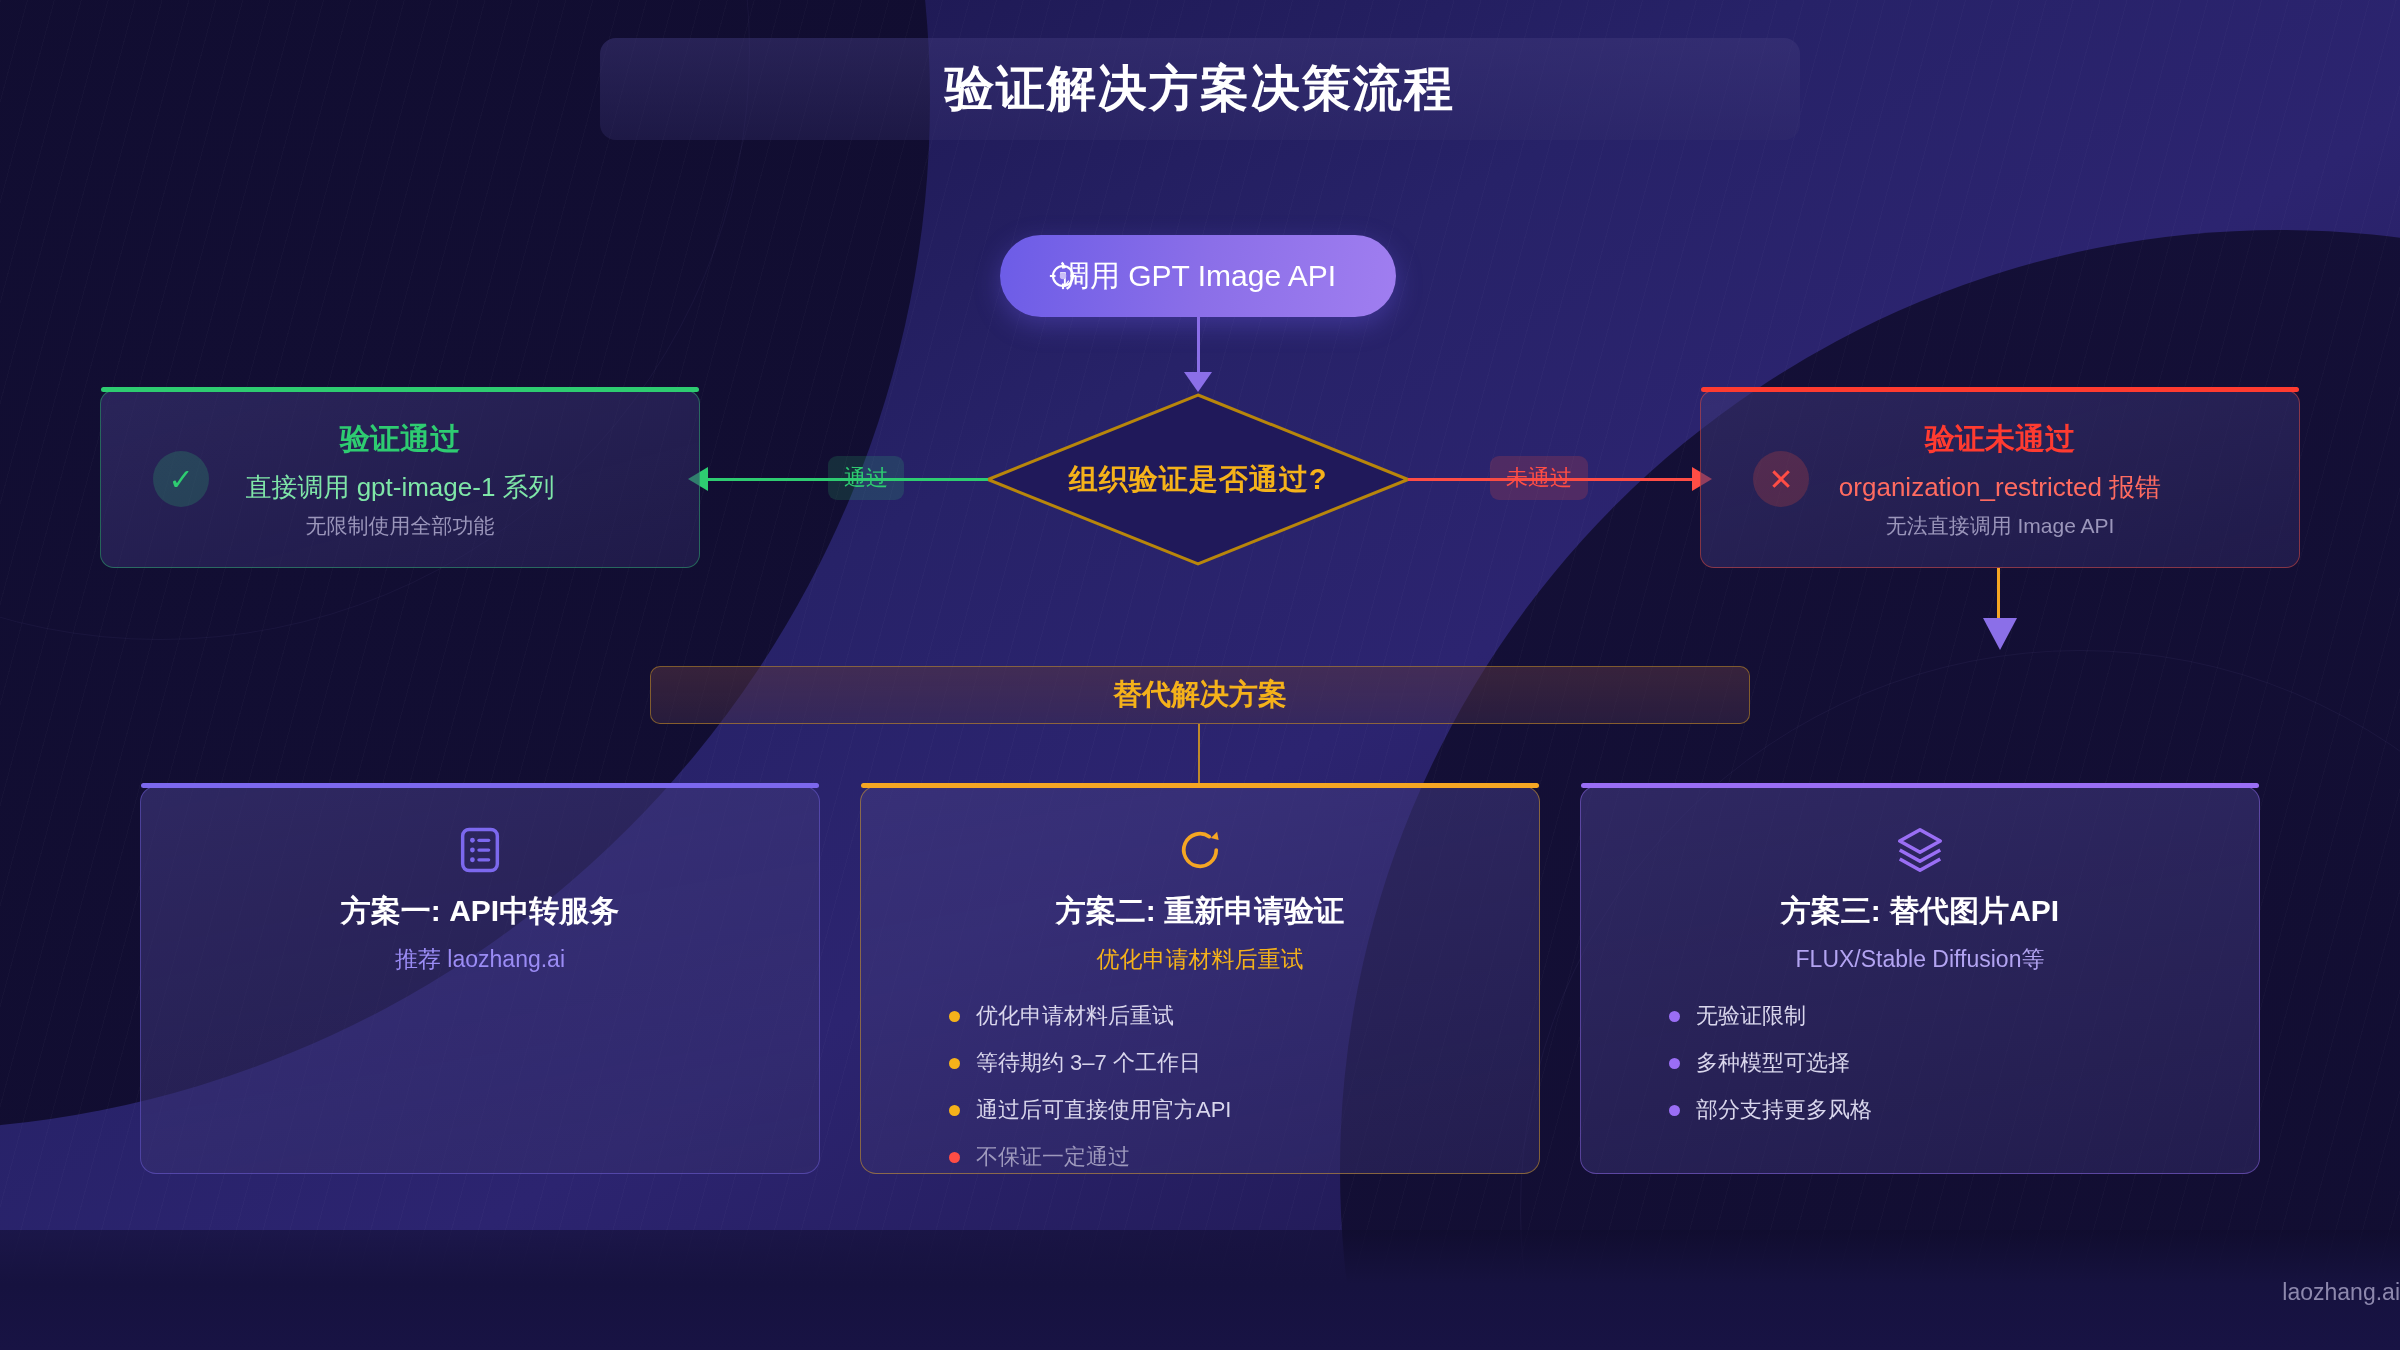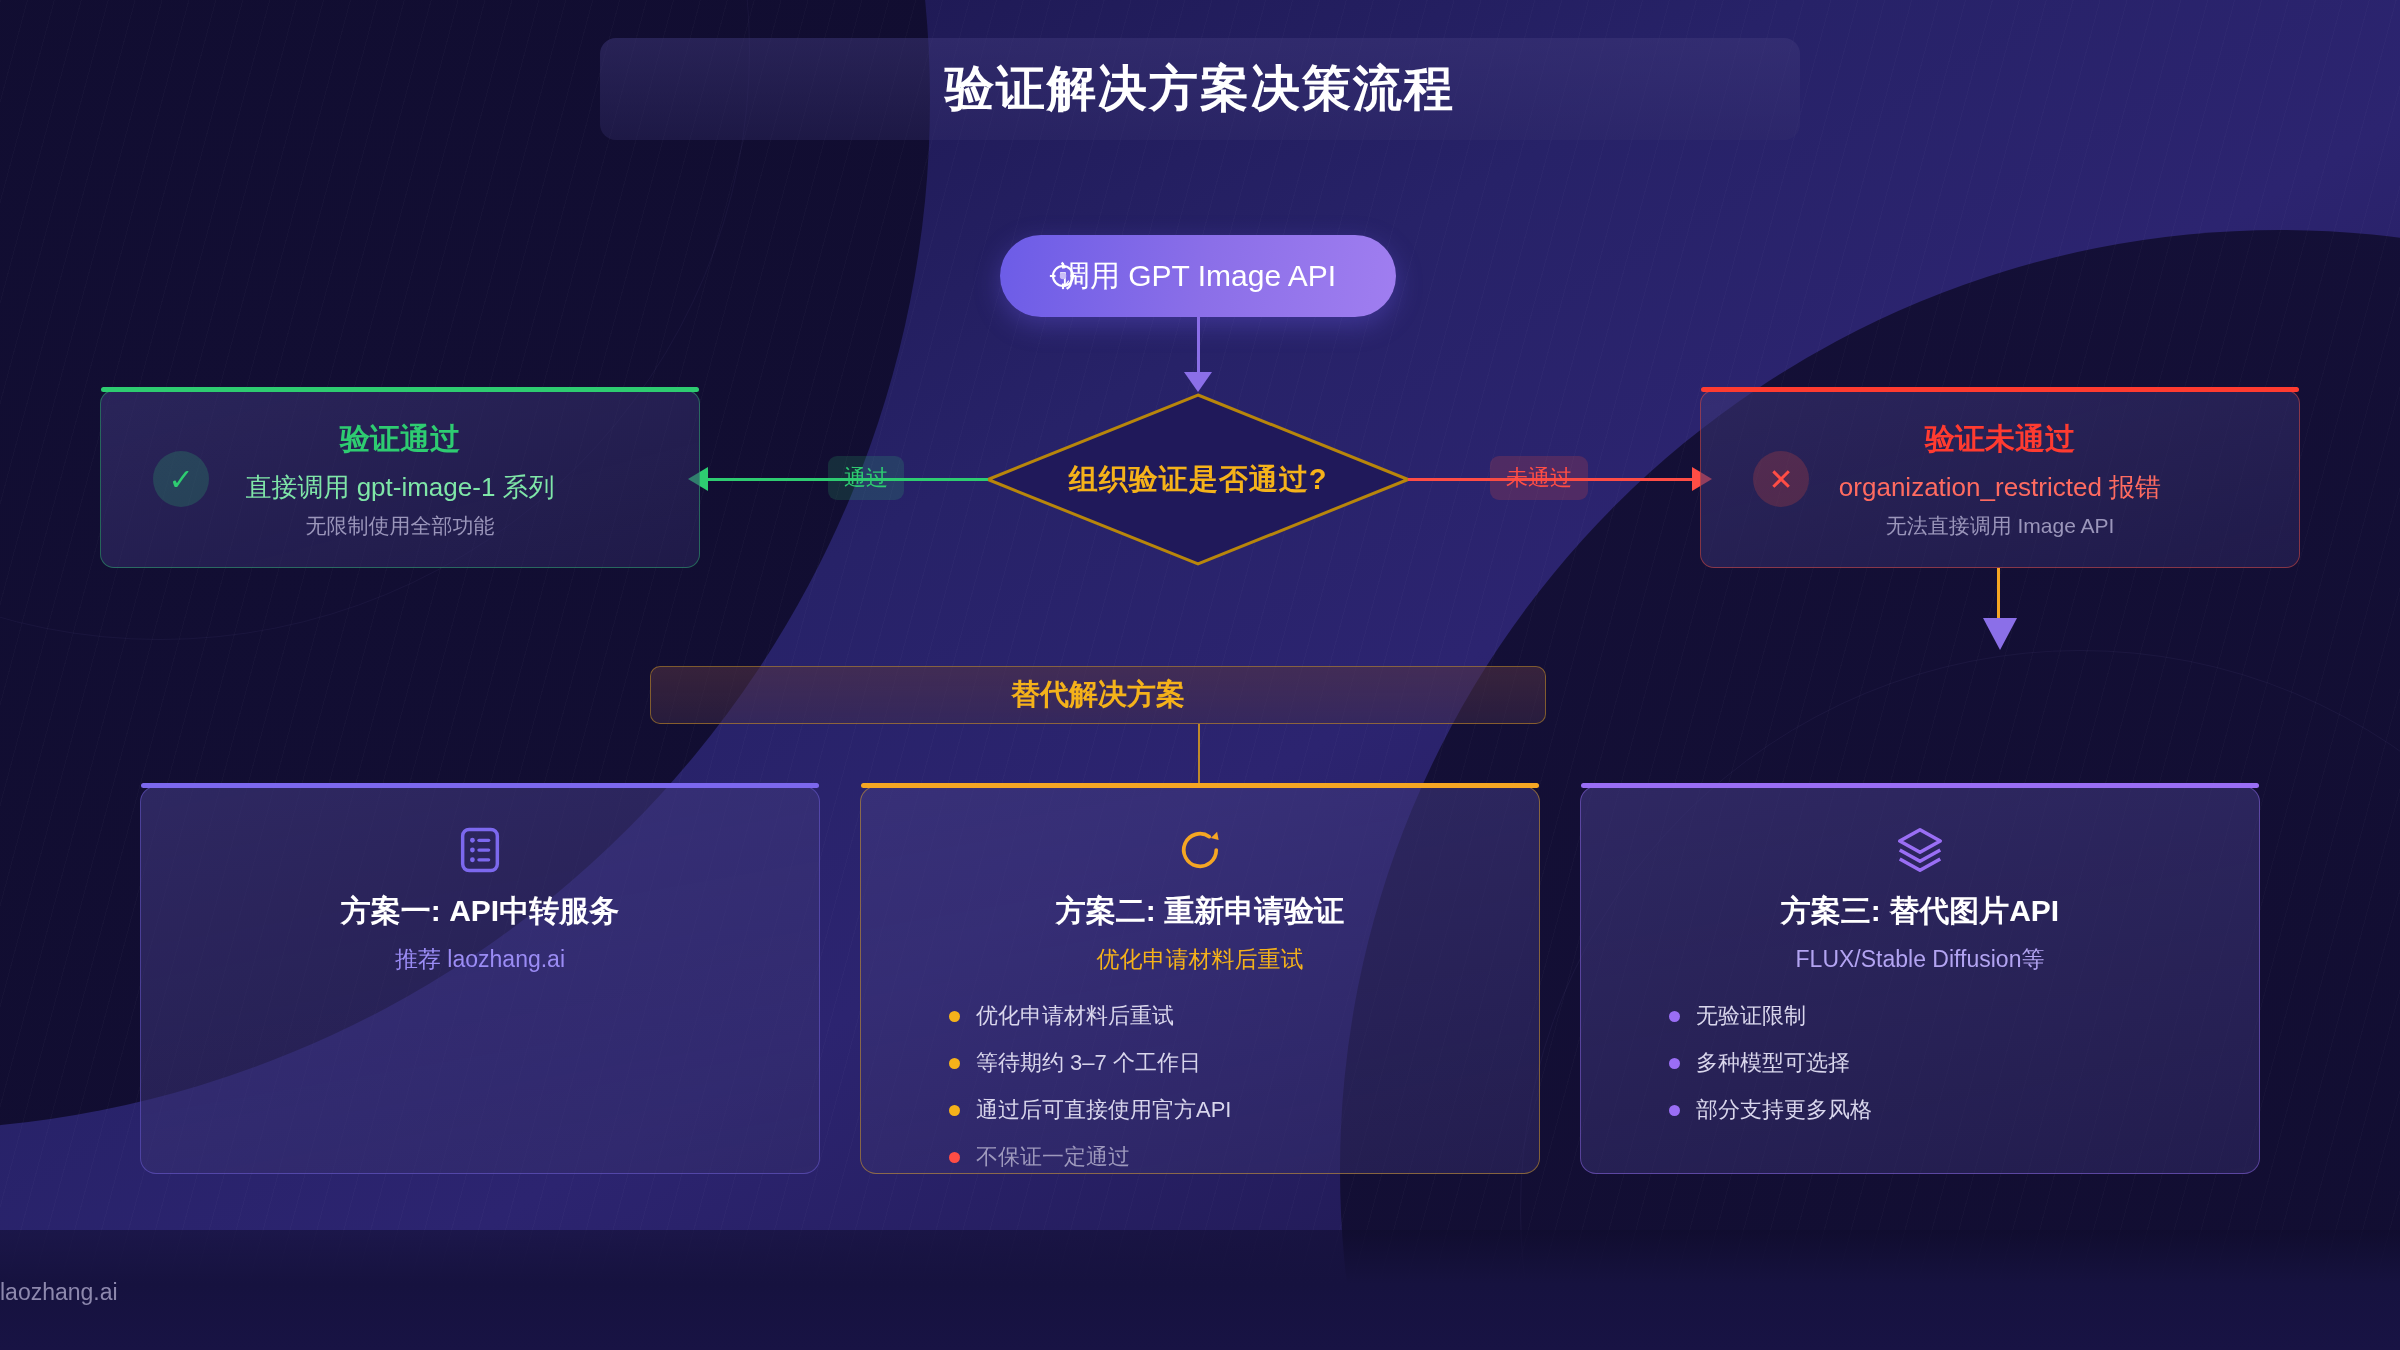--- a/index.html
+++ b/index.html
@@ -180,21 +180,21 @@
   .outcome-card .oc-sub   { font-size: 26px; margin-bottom: 7px; }
   .outcome-card .oc-note  { font-size: 21px; color: #9b96bb; }
 
   #card-pass  { left: 100px; border: 1px solid rgba(46,204,113,0.42); }
   #card-fail  { left: 1700px; border: 1px solid rgba(231,76,60,0.50); }
 
   
   .alt-bar {
     position: absolute;
     left: 650px; top: 666px;
-    width: 896px; height: 58px;
+    width: 1100px; height: 58px;
     border-radius: 10px;
     border: 1px solid rgba(245,178,26,0.42);
     background: linear-gradient(180deg, rgba(86,52,66,0.55) 0%, rgba(66,45,74,0.45) 100%);
     display: flex; align-items: center; justify-content: center;
   }
   .alt-bar span { font-size: 29px; font-weight: bold; color: #f5b21a; }
 
   
   .sol-card {
     position: absolute;
@@ -233,21 +233,21 @@
   .sol-card li.neg span.txt { color: #9e99bd; }
 
   #sol-1 { left: 140px;  border: 1px solid rgba(124,104,238,0.42); }
   #sol-2 { left: 860px;  border: 1px solid rgba(245,178,26,0.45); }
   #sol-3 { left: 1580px; border: 1px solid rgba(150,110,245,0.45); }
 
   
   .footer-text {
     position: absolute;
     left: 0; right: 0; bottom: 44px;
-    text-align: left;
+    text-align: right;
     font-size: 23px;
     color: #8d88ad;
   }
 </style>
 </head>
 <body>
 
 <div id="stage">
 
   <div class="bg-circle-tl"></div>

